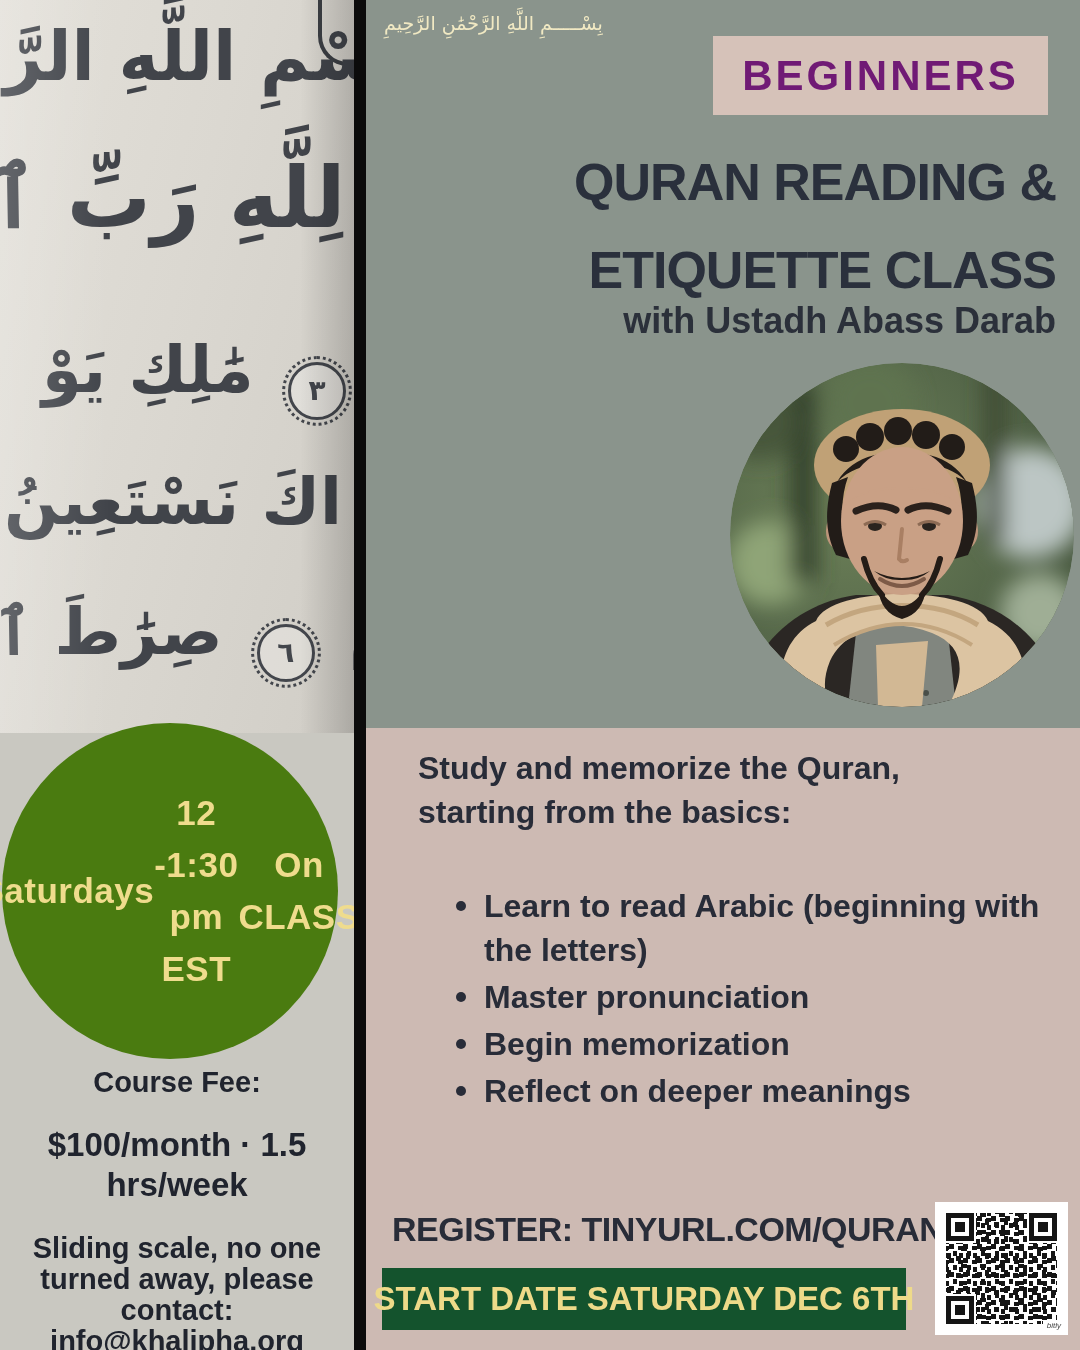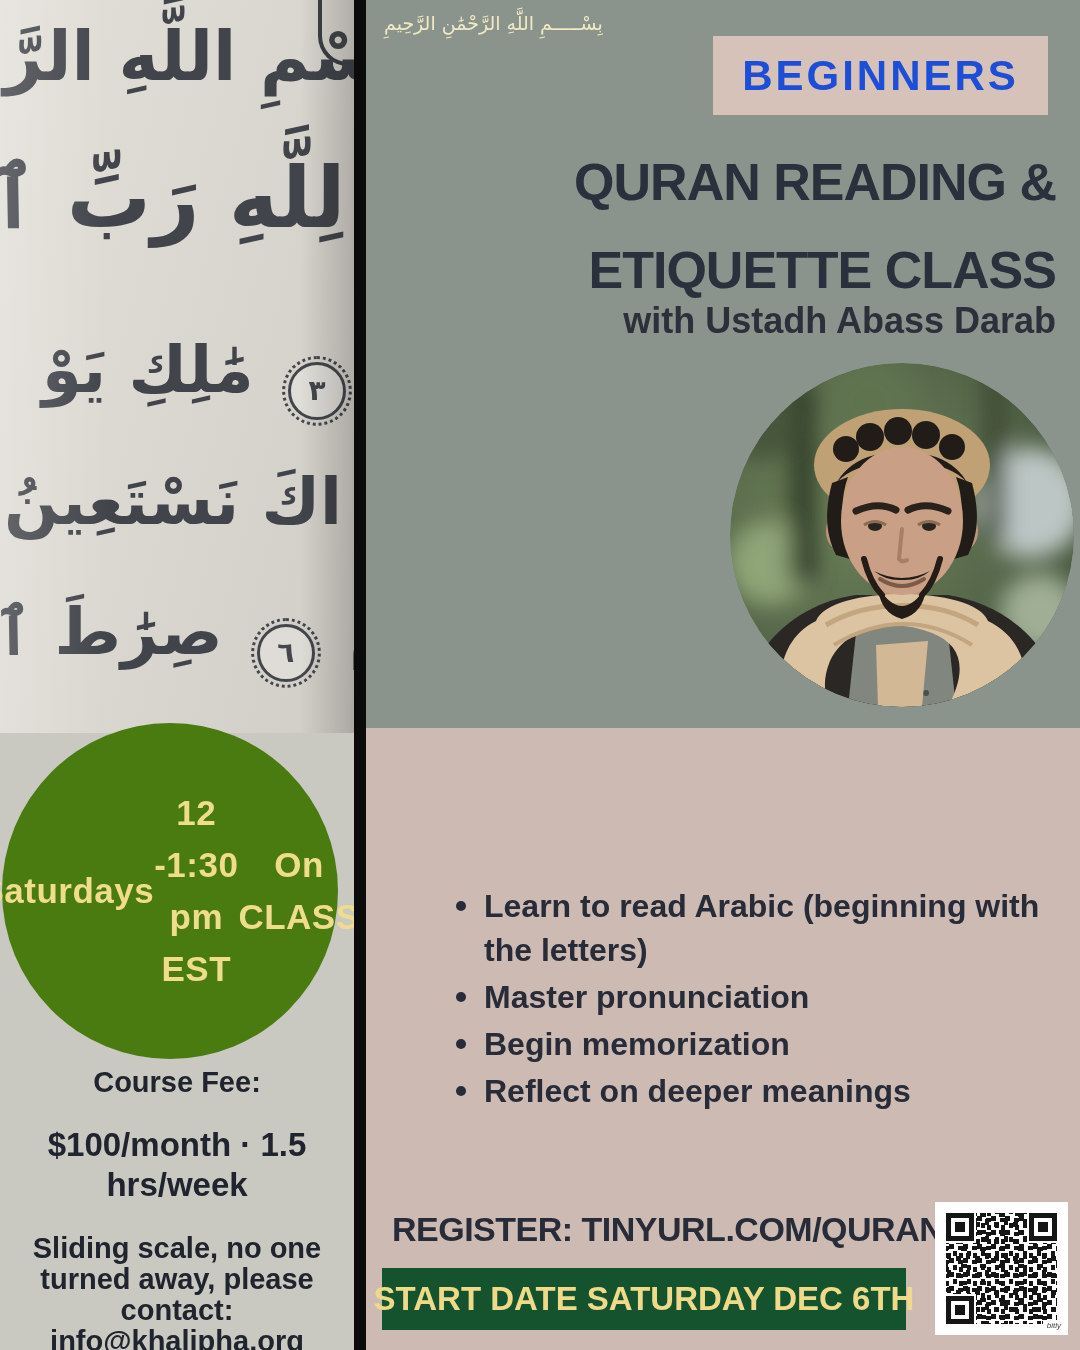--- a/index.html
+++ b/index.html
@@ -52,21 +52,21 @@
   
   .right-col{position:absolute;left:366px;top:0;width:714px;height:1350px;padding-left:28px;}
   .top-section{position:absolute;left:0;top:0;width:714px;height:728px;background:#8a948c;}
   .bismillah{
     position:absolute;left:18px;top:12px;font-family:"DejaVu Sans",sans-serif;
     font-size:19px;color:#f1e9c3;direction:rtl;white-space:nowrap;
   }
   .badge{
     position:absolute;left:347px;top:36px;width:335px;height:79px;background:#d6c2b9;
     display:flex;align-items:center;justify-content:center;
-    font-weight:700;font-size:42px;letter-spacing:3px;color:#1d4ed8;
+    font-weight:700;font-size:42px;letter-spacing:3px;color:#701a75;
   }
   .page-title{
     position:absolute;right:24px;top:138px;width:540px;text-align:right;
     font-weight:700;font-size:52px;line-height:88px;letter-spacing:-1px;color:#2a303c;
   }
   .subtitle{
     position:absolute;right:24px;top:300px;width:600px;text-align:right;
     font-weight:700;font-size:36px;color:#2b303a;
   }
   .avatar{
@@ -224,20 +224,21 @@
           <path d="M150,216 Q172,230 194,216" stroke="#7d5a47" stroke-width="4" fill="none" stroke-linecap="round"></path>
           <path d="M148,224 Q172,262 196,224 Q194,250 172,256 Q150,250 148,224 Z" fill="#241c17"></path>
           <path d="M134,196 Q140,220 152,232" stroke="#241c17" stroke-width="6" fill="none" stroke-linecap="round"></path>
           <path d="M210,196 Q204,220 192,232" stroke="#241c17" stroke-width="6" fill="none" stroke-linecap="round"></path>
         </g>
       </svg>
     </div>
   </div>
 
   <div class="bottom-section">
+    <div class="intro">Study and memorize the Quran, starting from the basics:</div>
     <ul class="bullets">
       <li>Learn to read Arabic (beginning with the letters)</li>
       <li>Master pronunciation</li>
       <li>Begin memorization</li>
       <li>Reflect on deeper meanings</li>
     </ul>
     <div class="register-line">REGISTER: TINYURL.COM/QURANREC</div>
     <div class="banner">START DATE SATURDAY DEC 6TH</div>
 
     <div class="qr-box">

